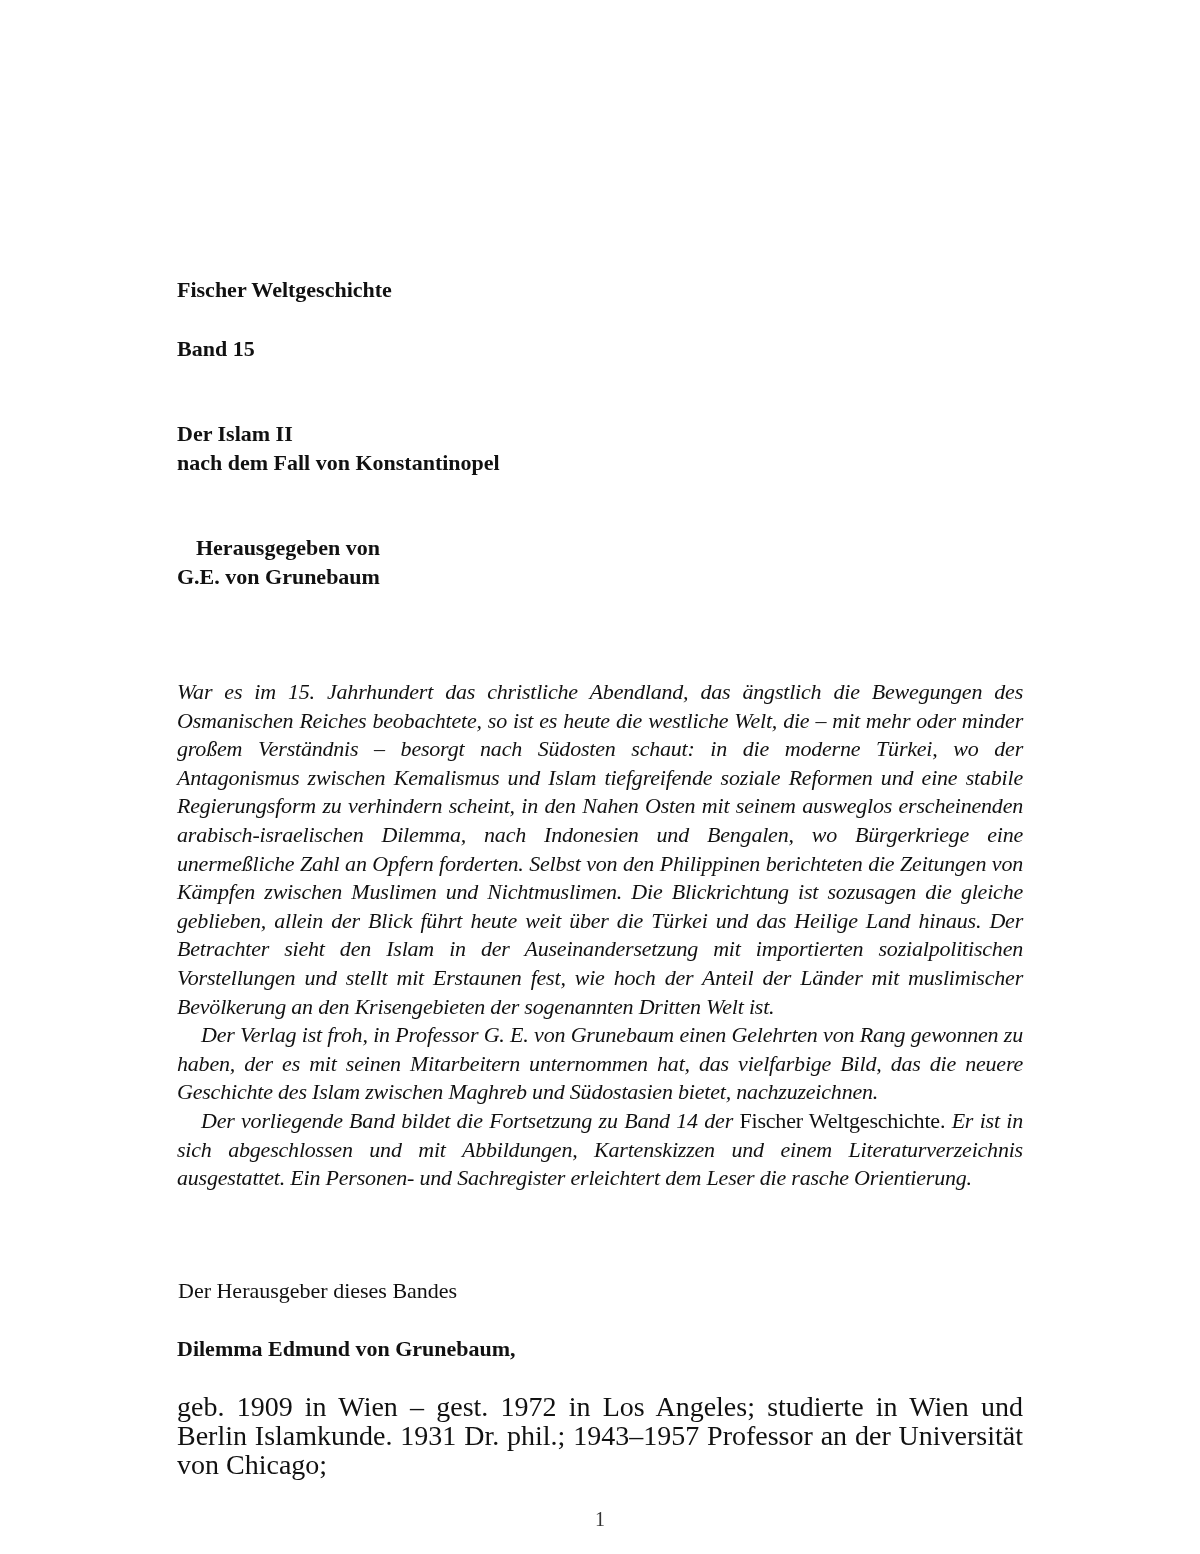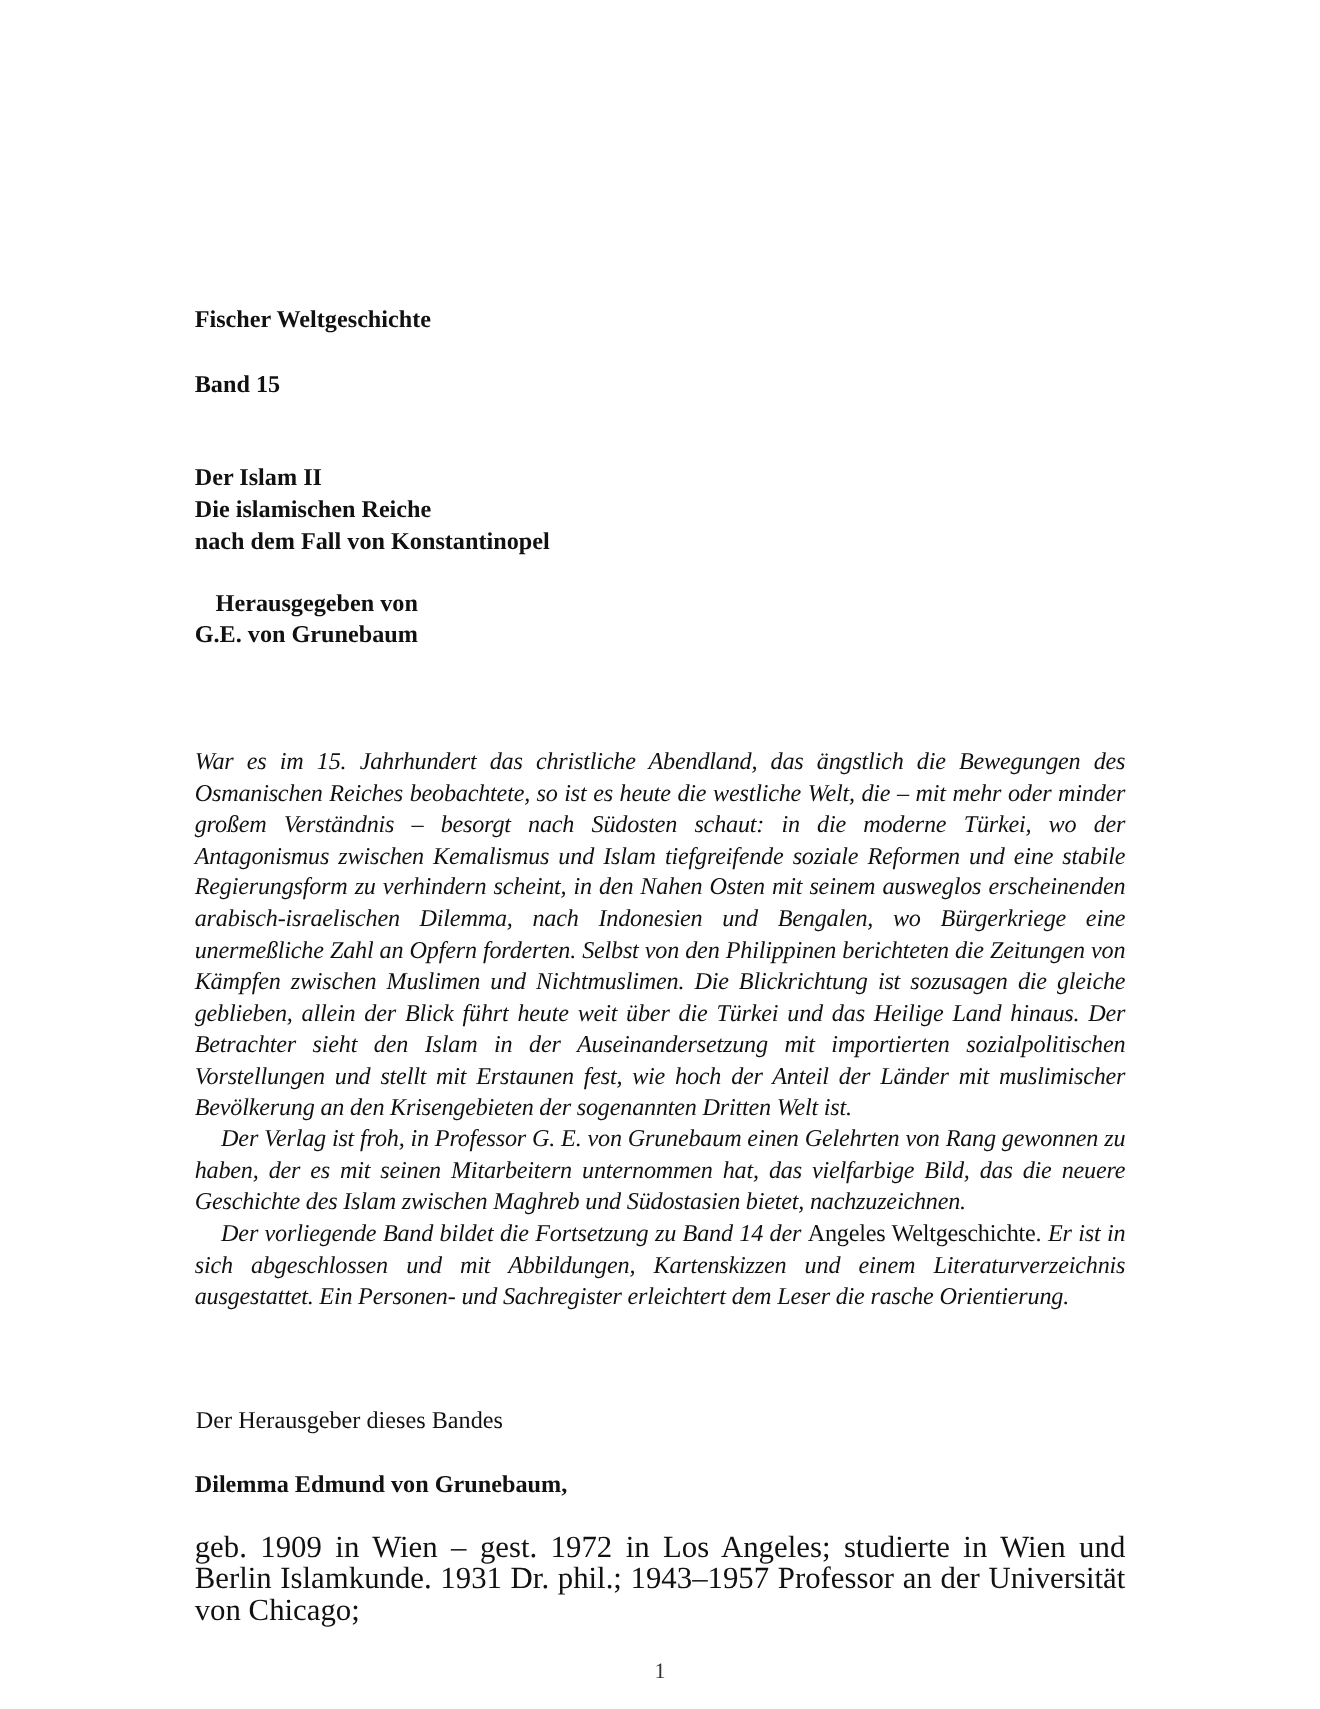--- a/index.html
+++ b/index.html
@@ -23,33 +23,32 @@
 </head>
 <body>
 
 <div class="page">
 
   <div class="bold t1">Fischer Weltgeschichte</div>
   <div class="bold t2">Band 15</div>
 
   <div class="bold title-block">
     <div>Der Islam II</div>
-    <div>Die islamischen Reiche</div>
     <div>nach dem Fall von Konstantinopel</div>
   </div>
 
   <div class="bold editor-block">
     <div>Herausgegeben von</div>
     <div>G.E. von Grunebaum</div>
   </div>
 
   <div class="blurb">
     <p>War es im 15. Jahrhundert das christliche Abendland, das ängstlich die Bewegungen des Osmanischen Reiches beobachtete, so ist es heute die westliche Welt, die – mit mehr oder minder großem Verständnis – besorgt nach Südosten schaut: in die moderne Türkei, wo der Antagonismus zwischen Kemalismus und Islam tiefgreifende soziale Reformen und eine stabile Regierungsform zu verhindern scheint, in den Nahen Osten mit seinem ausweglos erscheinenden arabisch-israelischen Dilemma, nach Indonesien und Bengalen, wo Bürgerkriege eine unermeßliche Zahl an Opfern forderten. Selbst von den Philippinen berichteten die Zeitungen von Kämpfen zwischen Muslimen und Nichtmuslimen. Die Blickrichtung ist sozusagen die gleiche geblieben, allein der Blick führt heute weit über die Türkei und das Heilige Land hinaus. Der Betrachter sieht den Islam in der Auseinandersetzung mit importierten sozialpolitischen Vorstellungen und stellt mit Erstaunen fest, wie hoch der Anteil der Länder mit muslimischer Bevölkerung an den Krisengebieten der sogenannten Dritten Welt ist.</p>
     <p class="indent">Der Verlag ist froh, in Professor G. E. von Grunebaum einen Gelehrten von Rang gewonnen zu haben, der es mit seinen Mitarbeitern unternommen hat, das vielfarbige Bild, das die neuere Geschichte des Islam zwischen Maghreb und Südostasien bietet, nachzuzeichnen.</p>
-    <p class="indent"><span>Der vorliegende Band bildet die Fortsetzung zu Band 14 der </span><span class="upright">Angeles Weltgeschichte.</span><span> Er ist in sich abgeschlossen und mit Abbildungen, Kartenskizzen und einem Literaturverzeichnis ausgestattet. Ein Personen- und Sachregister erleichtert dem Leser die rasche Orientierung.</span></p>
+    <p class="indent"><span>Der vorliegende Band bildet die Fortsetzung zu Band 14 der </span><span class="upright">Fischer Weltgeschichte.</span><span> Er ist in sich abgeschlossen und mit Abbildungen, Kartenskizzen und einem Literaturverzeichnis ausgestattet. Ein Personen- und Sachregister erleichtert dem Leser die rasche Orientierung.</span></p>
   </div>
 
   <div class="hg">Der Herausgeber dieses Bandes</div>
   <div class="bio-name">Dilemma Edmund von Grunebaum,</div>
 
   <div class="bio">
     <p>geb. 1909 in Wien – gest. 1972 in Los Angeles; studierte in Wien und Berlin Islamkunde. 1931 Dr. phil.; 1943–1957 Professor an der Universität von Chicago;</p>
   </div>
 
   <div class="page-num">1</div>

